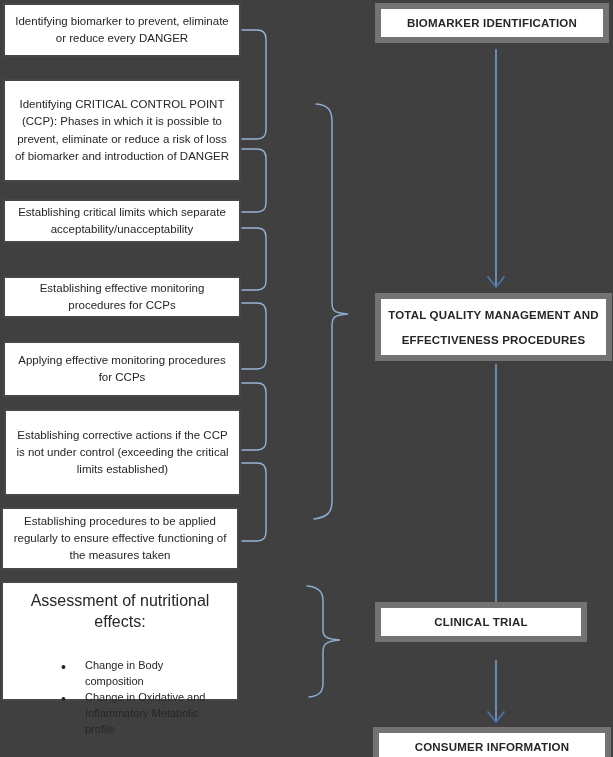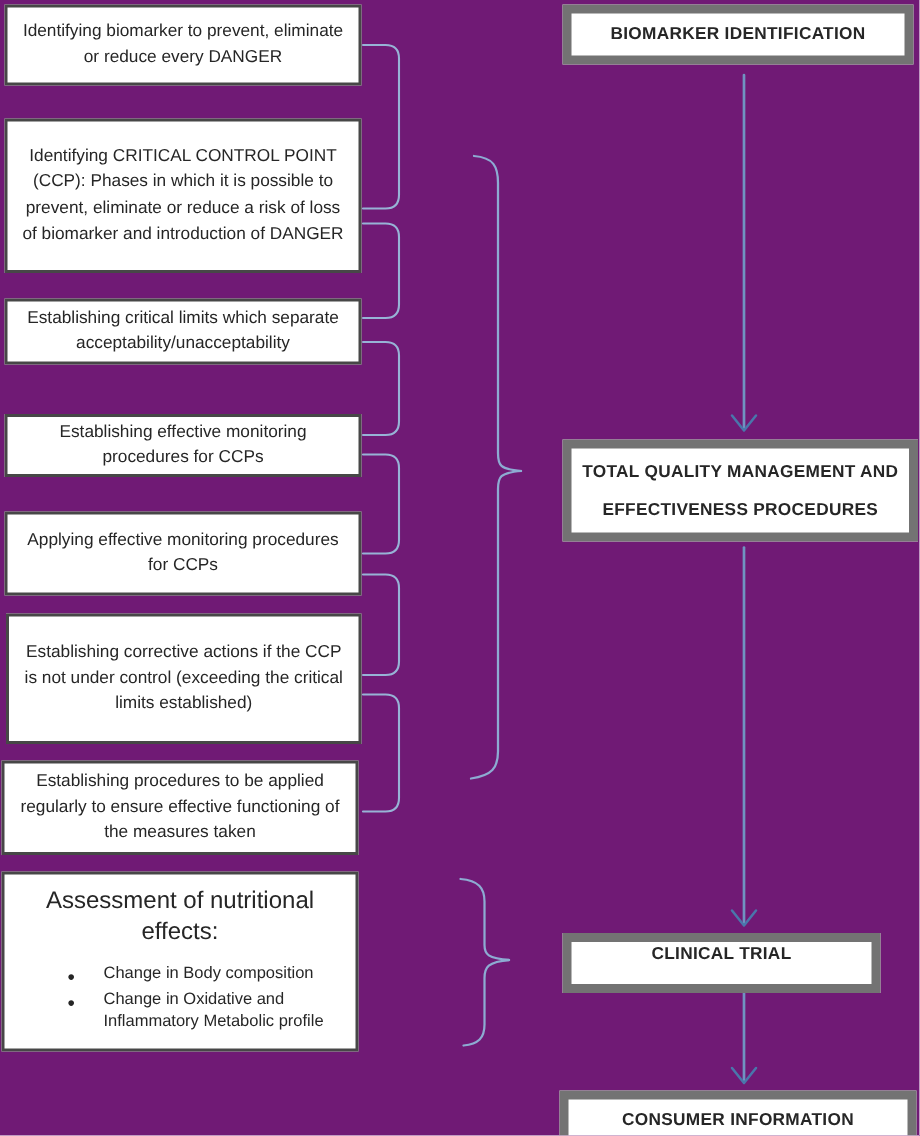--- a/index.html
+++ b/index.html
@@ -1,19 +1,19 @@
 <!DOCTYPE html>
 <html><head>
 <meta charset="utf-8">
 <style>
   html,body{margin:0;padding:0;background:#ffffff;}
   .canvas{
     position:relative;
     width:613px;height:757px;
-    background:#701a75;
+    background:#404040;
     font-family:"Liberation Sans", sans-serif;
     color:#262626;
     overflow:hidden;
     text-decoration:underline;
   }
   .box{
     position:absolute;
     box-sizing:border-box;
     background:#ffffff;
     display:flex;
@@ -42,21 +42,21 @@
     padding-top:8px;
     align-items:stretch;
   }
   .assess-title{
     text-align:center;
     font-size:16px;
     line-height:1.3;
     margin:0 0 9px 0;
   }
   .assess ul{
-    margin:0;padding:0;list-style:none;
+    margin:16px;padding:0;list-style:none;
     text-align:left;
     font-size:11px;
     line-height:1.45;
   }
   .assess li{
     position:relative;
     padding-left:57px;
     margin-bottom:1px;
   }
   .assess li::before{
@@ -138,21 +138,21 @@
     <span>BIOMARKER IDENTIFICATION</span>
   </div>
 
   <div class="box rbox" style="left:375px;top:293px;width:237px;height:68px;">
     <span class="stacked">
       <span>TOTAL QUALITY MANAGEMENT AND</span>
       <span>EFFECTIVENESS PROCEDURES</span>
     </span>
   </div>
 
-  <div class="box rbox" style="left:375px;top:622px;width:212px;height:34px;align-items:flex-end;">
+  <div class="box rbox" style="left:375px;top:602px;width:212px;height:34px;">
     <span>CLINICAL TRIAL</span>
   </div>
 
   <div class="box rbox" style="left:373px;top:727px;width:238px;height:27px;">
     <span>CONSUMER INFORMATION</span>
   </div>
 
 </div>
 
 </body></html>

